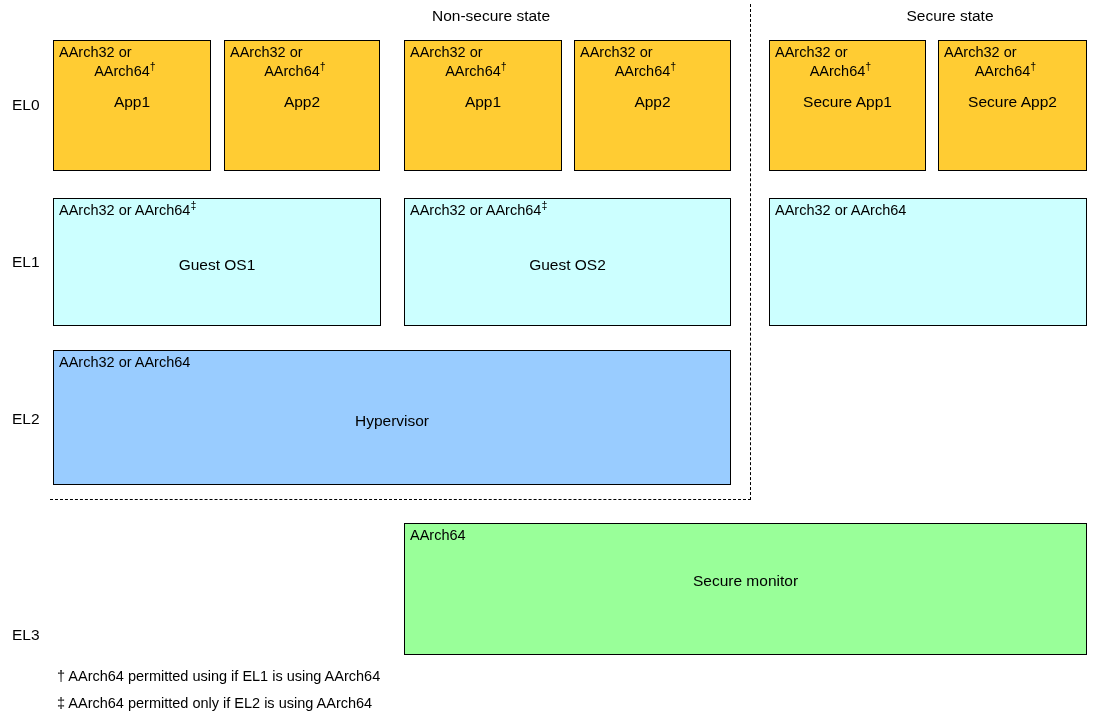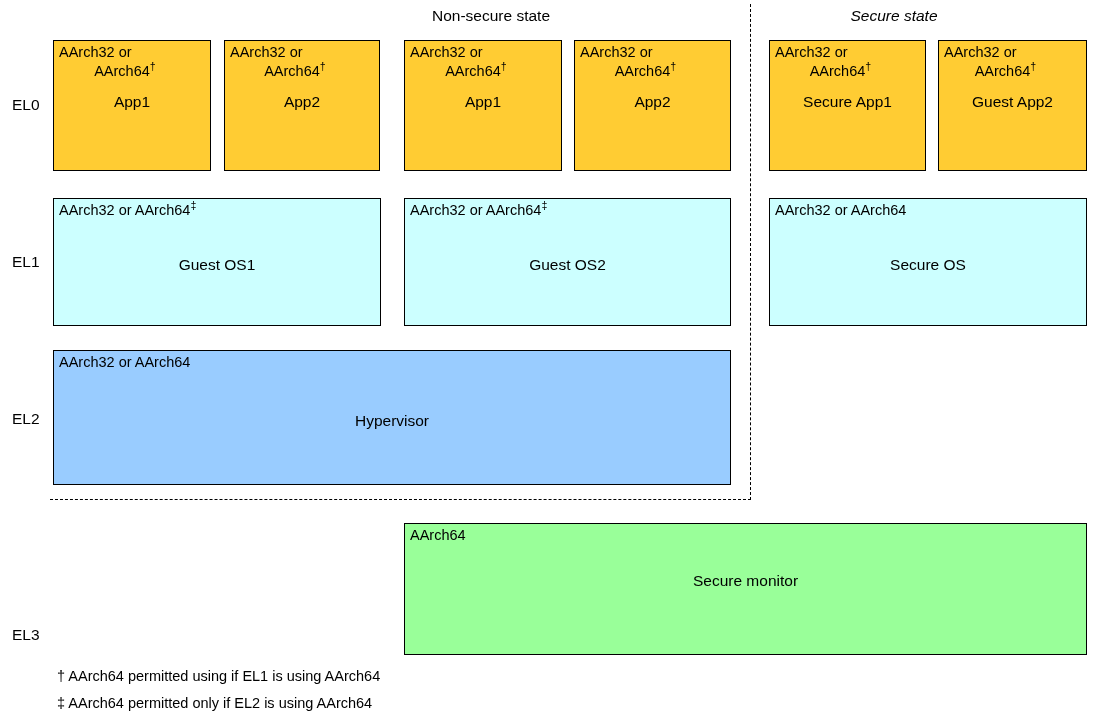--- a/index.html
+++ b/index.html
@@ -20,21 +20,21 @@
   }
   
   .state-heading {
     position: absolute;
     font-size: 15.5px;
     color: #000;
     white-space: nowrap;
     text-align: center;
   }
   #heading-nonsecure { left: 250px; top: 7px; width: 300px; text-align: right; }
-  #heading-secure    { left: 744px; top: 7px; width: 300px; font-style: italic; }
+  #heading-secure    { left: 800px; top: 7px; width: 300px; }
 
   
   .el-label {
     position: absolute;
     font-size: 15.5px;
     color: #000;
     white-space: nowrap;
   }
   #el-label-0 { left: 12px; top: 96px; }
   #el-label-1 { left: 12px; top: 253px; }
@@ -171,36 +171,35 @@
       <span class="line2"><span>AArch64</span><sup>†</sup></span>
     </div>
     <div class="name">Secure App1</div>
   </div>
 
   <div class="block el0 fill-orange" style="left:938px; top:40px; width:149px; height:131px;">
     <div class="arch">
       <span class="line1">AArch32 or</span>
       <span class="line2"><span>AArch64</span><sup>†</sup></span>
     </div>
-    <div class="name">Guest App2</div>
+    <div class="name">Secure App2</div>
   </div>
 
   <div class="block el1 fill-cyan" style="left:53px;  top:198px; width:328px; height:128px;">
     <div class="arch"><span>AArch32 or AArch64</span><sup>‡</sup></div>
     <div class="name">Guest OS1</div>
   </div>
 
   <div class="block el1 fill-cyan" style="left:404px; top:198px; width:327px; height:128px;">
     <div class="arch"><span>AArch32 or AArch64</span><sup>‡</sup></div>
     <div class="name">Guest OS2</div>
   </div>
 
   <div class="block el1 fill-cyan" style="left:769px; top:198px; width:318px; height:128px;">
     <div class="arch"><span>AArch32 or AArch64</span><sup></sup></div>
-    <div class="name">Secure OS</div>
   </div>
 
   <div class="block el2 fill-blue" style="left:53px; top:350px; width:678px; height:135px;">
     <div class="arch"><span>AArch32 or AArch64</span><sup></sup></div>
     <div class="name">Hypervisor</div>
   </div>
 
   <div class="block el3 fill-green" style="left:404px; top:523px; width:683px; height:132px;">
     <div class="arch"><span>AArch64</span><sup></sup></div>
     <div class="name">Secure monitor</div>

